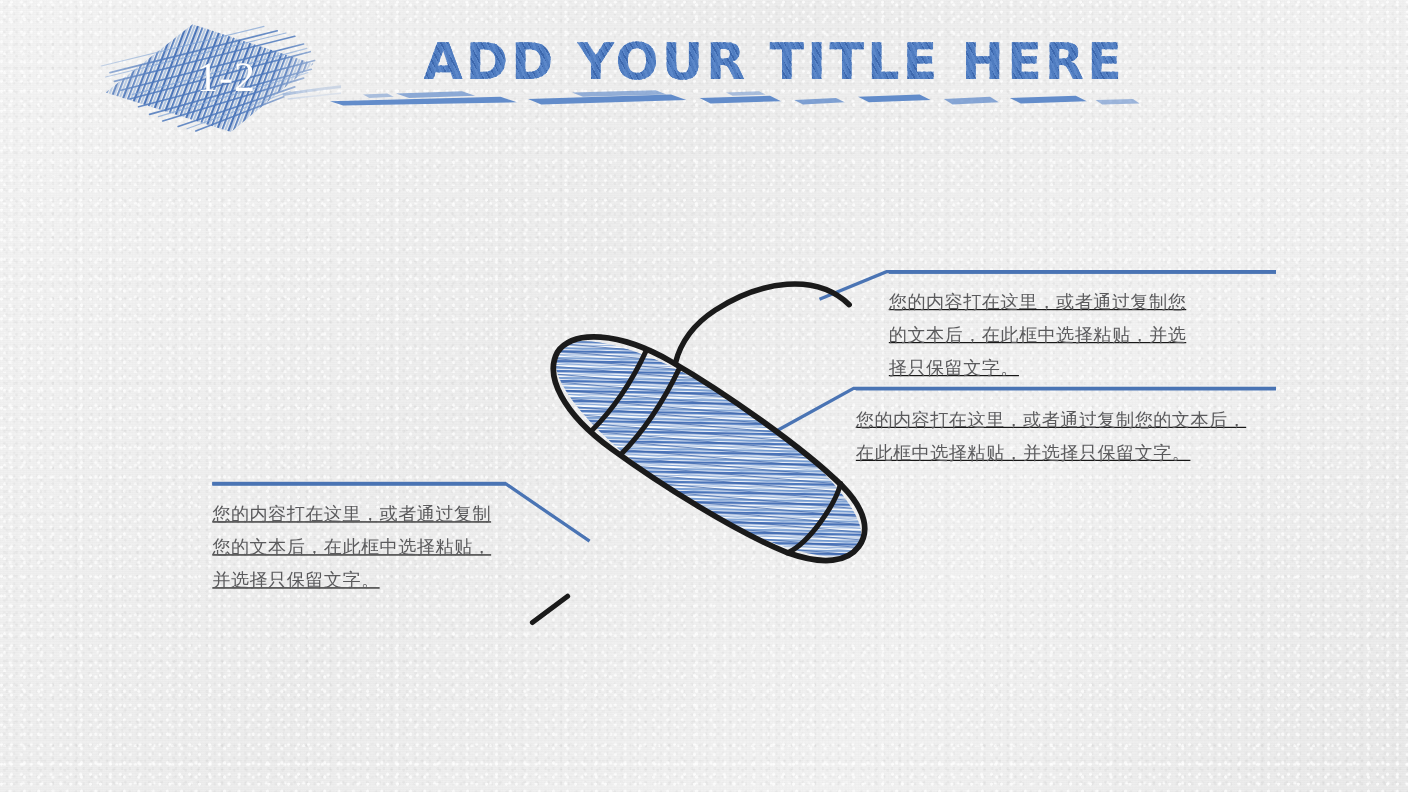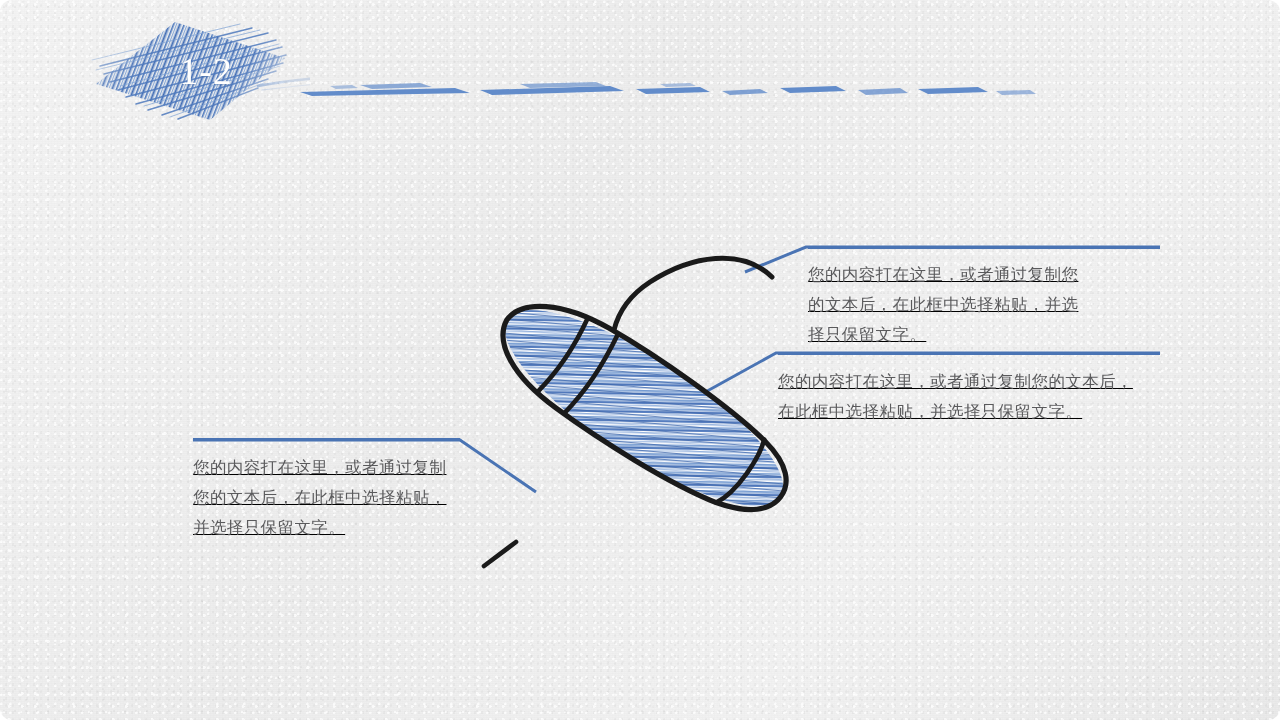--- a/index.html
+++ b/index.html
@@ -17,21 +17,20 @@
     background-color: #f0f0f0;
     background-image:
       radial-gradient(circle at 13% 21%, rgba(255,255,255,.85) 0 1.2px, rgba(0,0,0,0) 1.6px),
       radial-gradient(circle at 37% 63%, rgba(0,0,0,.035) 0 1.1px, rgba(0,0,0,0) 1.5px),
       radial-gradient(circle at 71% 34%, rgba(255,255,255,.8) 0 1.3px, rgba(0,0,0,0) 1.7px),
       radial-gradient(circle at 88% 81%, rgba(0,0,0,.03) 0 1.2px, rgba(0,0,0,0) 1.6px),
       radial-gradient(circle at 55% 11%, rgba(0,0,0,.025) 0 1px, rgba(0,0,0,0) 1.4px),
       radial-gradient(circle at 24% 88%, rgba(255,255,255,.75) 0 1.1px, rgba(0,0,0,0) 1.5px),
       linear-gradient(125deg, #f4f4f4 0%, #ededed 40%, #f2f2f2 70%, #eaeaea 100%);
     background-size: 9px 9px, 11px 11px, 13px 13px, 7px 7px, 15px 15px, 17px 17px, 100% 100%;
-    border-radius: 12px;
   }
 
   
   .grain {
     position: absolute;
     inset: 0;
     pointer-events: none;
     opacity: .55;
     background-image:
       repeating-linear-gradient(0deg, rgba(0,0,0,.018) 0 1px, rgba(255,255,255,.02) 1px 2px),
@@ -250,20 +249,23 @@
       <path d="M772,277 C742,248 692,255 650,282 C624,299 617,318 614,330" fill="none" stroke="#1a1a1a" stroke-width="5" stroke-linecap="round"></path>
 
       <path d="M516,542 L484,566" fill="none" stroke="#1a1a1a" stroke-width="4.6" stroke-linecap="round"></path>
     </g>
   </svg>
 
   <div class="badge-wrap">
     <div class="badge-num">1-2</div>
   </div>
 
+  <div class="title-wrap">
+    <div class="title-text">ADD YOUR TITLE HERE</div>
+  </div>
 
   <div class="block" id="block-top-right">
     <div class="rule"></div>
     <div class="para">您的内容打在这里，或者通过复制您的文本后，在此框中选择粘贴，并选择只保留文字。</div>
   </div>
 
   <div class="block" id="block-mid-right">
     <div class="rule"></div>
     <div class="para">您的内容打在这里，或者通过复制您的文本后，在此框中选择粘贴，并选择只保留文字。</div>
   </div>

